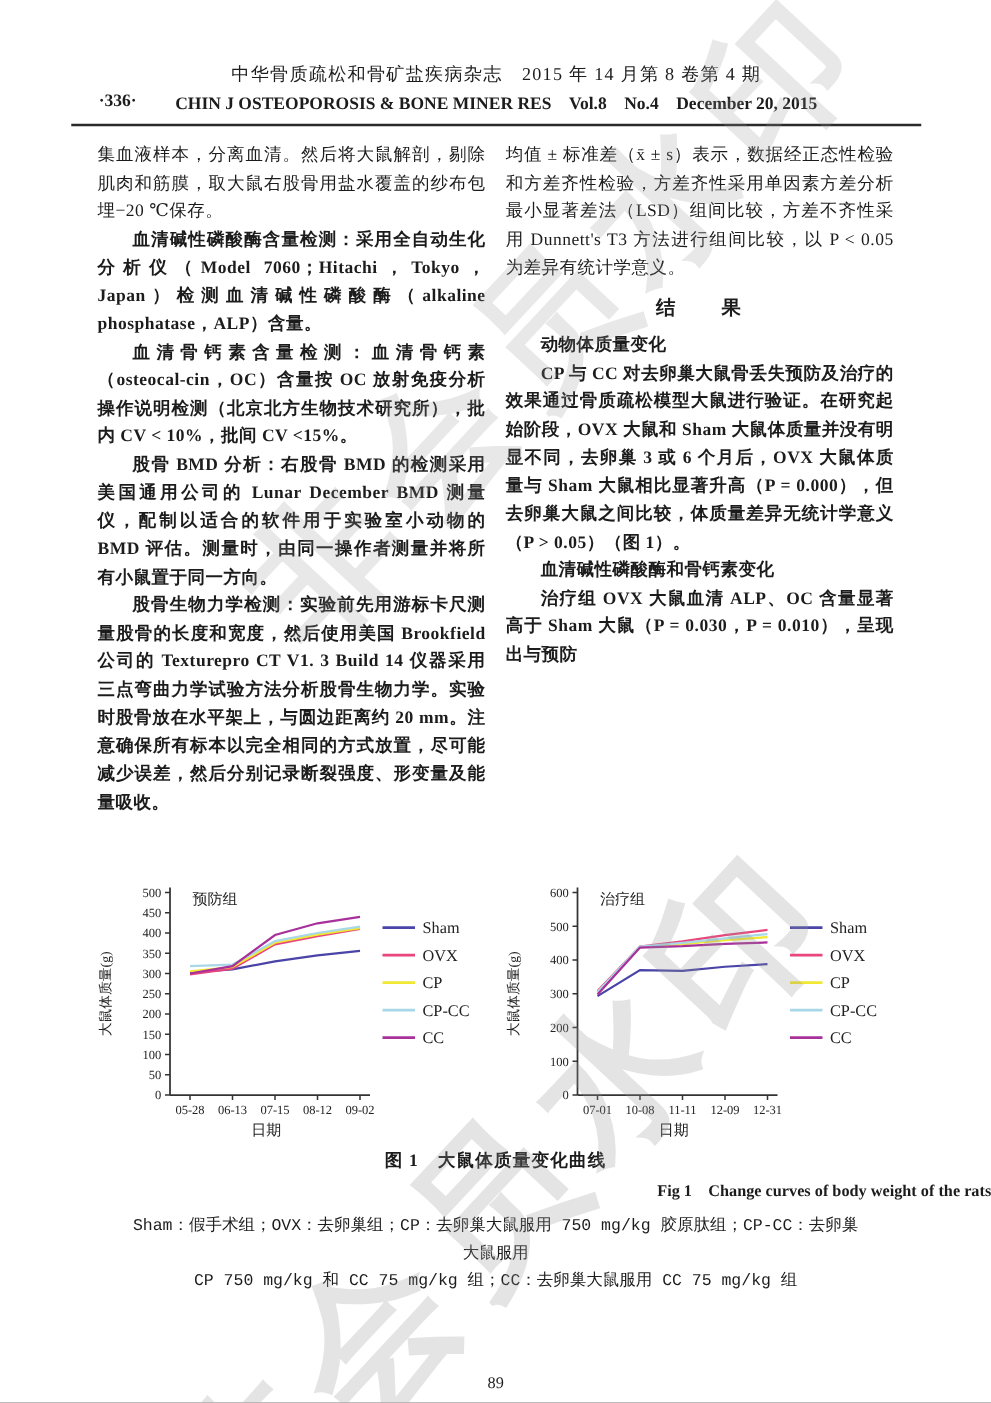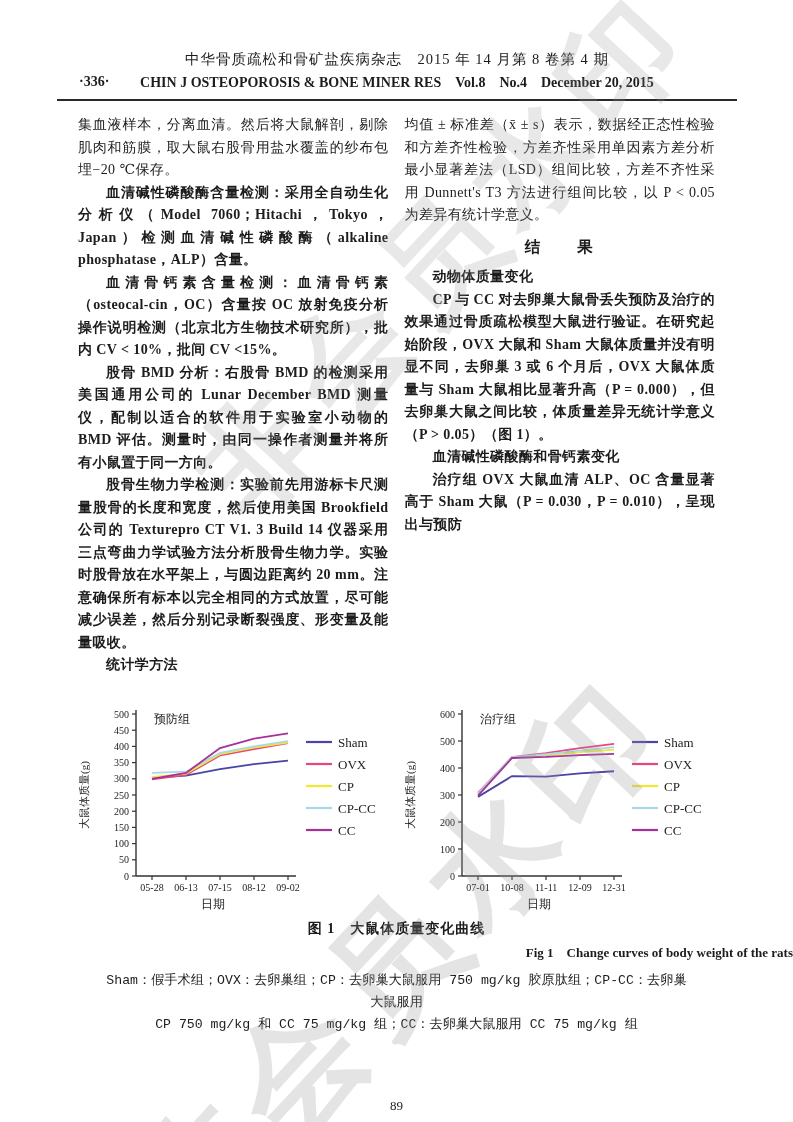--- a/index.html
+++ b/index.html
@@ -59,21 +59,20 @@
     <div class="h-rule"></div>
   </div>
 
   <div class="columns">
     <div class="col" id="col-left">
         <div class="blk body">集血液样本，分离血清。然后将大鼠解剖，剔除肌肉和筋膜，取大鼠右股骨用盐水覆盖的纱布包埋−20 ℃保存。</div>
         <div class="blk body-indent">血清碱性磷酸酶含量检测：采用全自动生化分析仪（Model 7060；Hitachi，Tokyo，Japan）检测血清碱性磷酸酶（alkaline phosphatase，ALP）含量。</div>
         <div class="blk body-indent">血清骨钙素含量检测：血清骨钙素（osteocal-cin，OC）含量按 OC 放射免疫分析操作说明检测（北京北方生物技术研究所），批内 CV &lt; 10%，批间 CV &lt;15%。</div>
         <div class="blk body-indent">股骨 BMD 分析：右股骨 BMD 的检测采用美国通用公司的 Lunar December BMD 测量仪，配制以适合的软件用于实验室小动物的 BMD 评估。测量时，由同一操作者测量并将所有小鼠置于同一方向。</div>
         <div class="blk body-indent">股骨生物力学检测：实验前先用游标卡尺测量股骨的长度和宽度，然后使用美国 Brookfield 公司的 Texturepro CT V1. 3 Build 14 仪器采用三点弯曲力学试验方法分析股骨生物力学。实验时股骨放在水平架上，与圆边距离约 20 mm。注意确保所有标本以完全相同的方式放置，尽可能减少误差，然后分别记录断裂强度、形变量及能量吸收。</div>
-        <div class="blk subheading">统计学方法</div>
       </div>
     <div class="col" id="col-right">
         <div class="blk body">均值 ± 标准差（x̄ ± s）表示，数据经正态性检验和方差齐性检验，方差齐性采用单因素方差分析最小显著差法（LSD）组间比较，方差不齐性采用 Dunnett's T3 方法进行组间比较，以 P &lt; 0.05 为差异有统计学意义。</div>
         <div class="blk section-heading">结　　果</div>
         <div class="blk subheading">动物体质量变化</div>
         <div class="blk body-indent">CP 与 CC 对去卵巢大鼠骨丢失预防及治疗的效果通过骨质疏松模型大鼠进行验证。在研究起始阶段，OVX 大鼠和 Sham 大鼠体质量并没有明显不同，去卵巢 3 或 6 个月后，OVX 大鼠体质量与 Sham 大鼠相比显著升高（P = 0.000），但去卵巢大鼠之间比较，体质量差异无统计学意义（P &gt; 0.05）（图 1）。</div>
         <div class="blk subheading">血清碱性磷酸酶和骨钙素变化</div>
         <div class="blk body-indent">治疗组 OVX 大鼠血清 ALP、OC 含量显著高于 Sham 大鼠（P = 0.030，P = 0.010），呈现出与预防</div>
       </div>
   </div>

